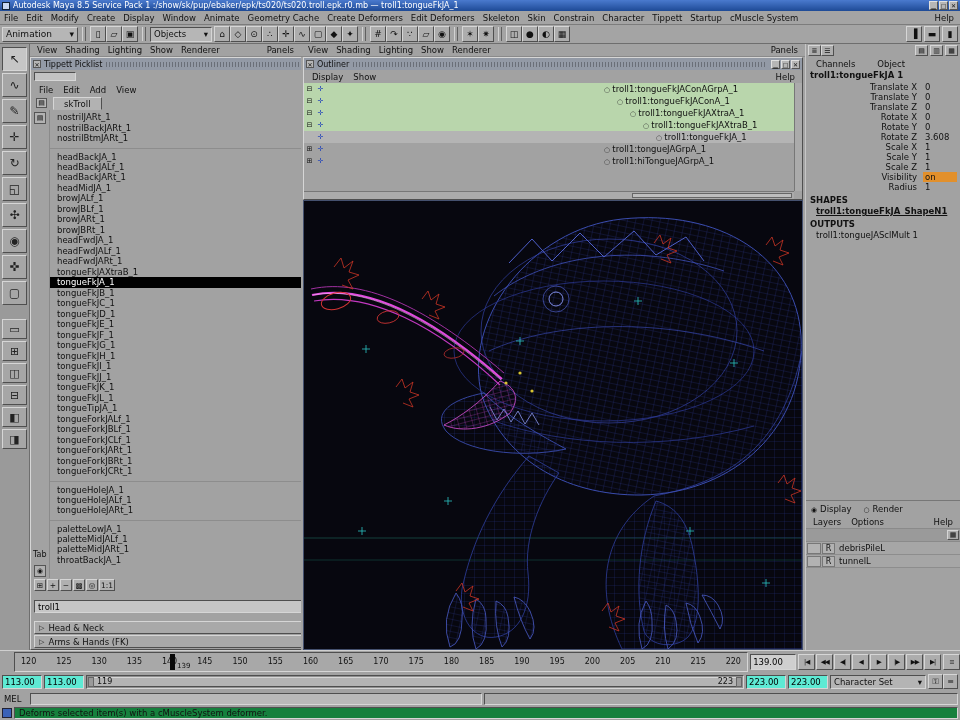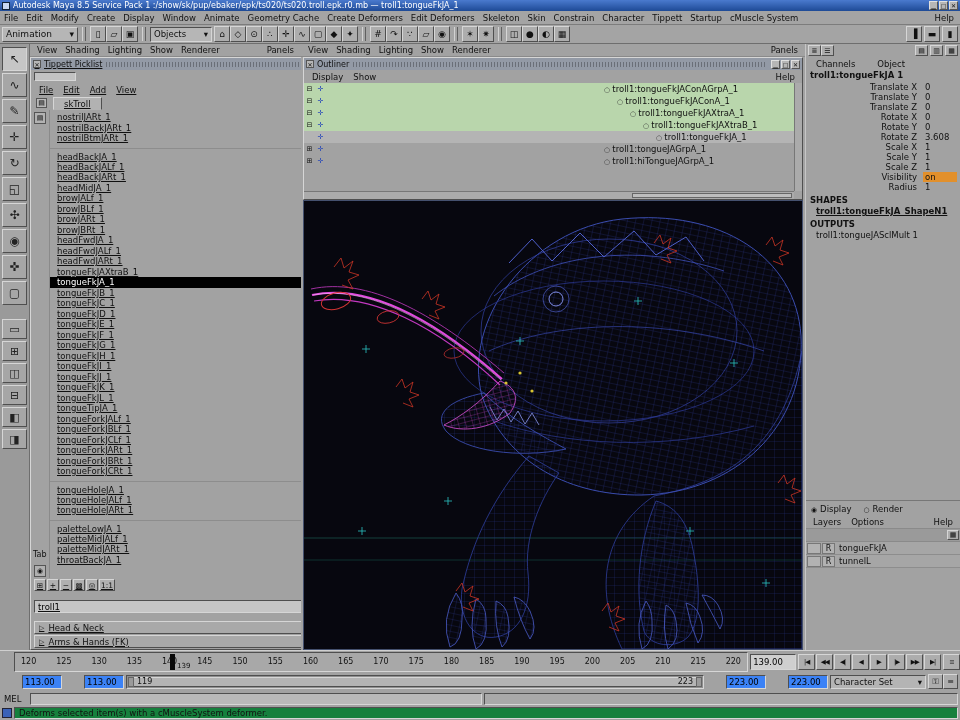--- a/index.html
+++ b/index.html
@@ -35,21 +35,21 @@
 
 .leftpane{position:absolute;left:30px;top:44px;width:271px;height:606px;background:#a2a2a2;}
 .panelmenus{height:13px;display:flex;align-items:center;padding:0 3px;background:#a2a2a2;border-bottom:1px solid #8a8a8a;}
 .panelmenus .menu-item{padding:0 4px;font-size:8.5px;}
 .panels-label{margin-left:auto;font-size:8.5px;padding-right:4px;}
 .window{background:#a2a2a2;border:1px solid;border-color:#d6d6d6 #4f4f4f #4f4f4f #d6d6d6;}
 .win-title{height:12px;background:#939aa6;display:flex;align-items:center;padding:0 2px;font-size:8px;}
 .win-close{width:8px;height:8px;font-size:6px;line-height:7px;text-align:center;background:#b6b6b6;border:1px solid #555;margin-right:3px;flex:none;}
 .grip-dots{flex:1;height:5px;margin:0 4px;background:repeating-linear-gradient(90deg,#6a6f78 0 1px,transparent 1px 3px);}
 .win-btns{display:flex;}
-.pk-window{position:absolute;left:0;top:13px;width:307px;height:593px;display:flex;flex-direction:column;text-decoration:underline;}
+.pk-window{position:absolute;left:0;top:13px;width:307px;height:593px;display:flex;flex-direction:column;}
 .pk-toolbar{height:13px;display:flex;align-items:center;gap:2px;padding:0 3px;}
 .mini-field{width:42px;height:9px;background:#c2c2c2;}
 .pk-toolbar .right-icons{margin-left:auto;display:flex;gap:1px;}
 .pk-ticon{width:11px;height:11px;background:#b0b0b0;font-size:7px;display:flex;align-items:center;justify-content:center;}
 .pk-menus{height:13px;display:flex;align-items:center;padding:0 3px;}
 .pk-menus .menu-item{padding:0 5px;font-size:8.5px;}
 .pk-tabrow{height:14px;display:flex;align-items:flex-end;padding-left:22px;position:relative;}
 .book-icon{position:absolute;left:5px;bottom:2px;width:11px;height:10px;background:#b8b8b8;border:1px solid #555;font-size:7px;line-height:9px;text-align:center;}
 .pk-tab{height:13px;background:#b2b2b2;border:1px solid;border-color:#d6d6d6 #4f4f4f transparent #d6d6d6;padding:0 10px;font-size:8.5px;display:flex;align-items:center;}
 .pk-body{flex:1;display:flex;position:relative;overflow:hidden;}
@@ -125,21 +125,21 @@
 .timeline{position:absolute;left:0;top:650px;width:960px;height:22px;background:#a2a2a2;border-top:1px solid #cfcfcf;display:flex;align-items:center;}
 .tl-ticks{position:relative;margin-left:14px;width:741px;height:20px;background:#a8a8a8;border:1px solid;border-color:#4f4f4f #d6d6d6 #d6d6d6 #4f4f4f;overflow:hidden;}
 .tl-ticks-inner{display:flex;justify-content:space-between;align-items:center;height:100%;padding:0 6px;font-size:8px;}
 .tl-marker{position:absolute;left:155px;top:1px;bottom:1px;width:5px;background:#0a0a0a;}
 .tl-marker-label{position:absolute;left:162px;bottom:1px;font-size:7px;}
 .tl-field{width:46px;height:16px;margin:0 2px;background:#cfcfcf;font-size:8.5px;padding:0 2px;border:1px solid;border-color:#4f4f4f #d6d6d6 #d6d6d6 #4f4f4f;font-family:"DejaVu Sans",sans-serif;}
 .tl-buttons{display:flex;gap:1px;margin-right:2px;}
 .pb-btn{width:17px;height:16px;background:#adadad;font-size:6.5px;letter-spacing:-1px;display:flex;align-items:center;justify-content:center;}
 
 .rangerow{position:absolute;left:0;top:672px;width:960px;height:19px;background:#a2a2a2;display:flex;align-items:center;gap:2px;padding:0 2px;}
-.rs-field{width:40px;height:14px;background:#3b82f6;font-size:8.5px;padding:0 2px;border:1px solid;border-color:#4f4f4f #d6d6d6 #d6d6d6 #4f4f4f;font-family:"DejaVu Sans",sans-serif;margin-left:20px;}
+.rs-field{width:40px;height:14px;background:#5eead4;font-size:8.5px;padding:0 2px;border:1px solid;border-color:#4f4f4f #d6d6d6 #d6d6d6 #4f4f4f;font-family:"DejaVu Sans",sans-serif;}
 .rs-track{flex:1;height:14px;background:#8f8f8f;position:relative;border:1px solid;border-color:#4f4f4f #d6d6d6 #d6d6d6 #4f4f4f;}
 .rs-handle{position:absolute;left:1px;right:1px;top:1px;bottom:1px;background:#b4b4b4;border:1px solid;border-color:#d6d6d6 #4f4f4f #4f4f4f #d6d6d6;display:flex;justify-content:space-between;align-items:center;padding:0 8px;font-size:8px;}
 .rs-grip{position:absolute;top:1px;bottom:1px;width:6px;background:#9a9a9a;border:1px solid #666;}
 .rs-grip.l{left:1px;} .rs-grip.r{right:1px;}
 .char-combo{width:96px;height:14px;background:#b4b4b4;display:flex;align-items:center;justify-content:space-between;padding:0 3px;font-size:8.5px;}
 .rs-icon{width:15px;height:15px;background:#adadad;font-size:8px;display:flex;align-items:center;justify-content:center;}
 
 .cmdrow{position:absolute;left:0;top:691px;width:960px;height:15px;background:#a2a2a2;display:flex;align-items:center;gap:2px;padding:0 2px;}
 .cmd-label{width:26px;font-size:8.5px;padding-left:2px;}
 .cmd-input{width:452px;height:12px;background:#b9b9b9;border:1px solid;border-color:#4f4f4f #d6d6d6 #d6d6d6 #4f4f4f;font-family:"DejaVu Sans",sans-serif;font-size:8.5px;}
@@ -689,21 +689,21 @@
         <span class="menu-help">Help</span>
       </div>
       <div class="le-strip">
         <span class="sicon out">▦</span>
       </div>
       <div>
 
       <div class="le-row">
           <span class="le-vis"></span>
           <span class="le-ref">R</span>
-          <span class="le-name">tongueFkJA</span>
+          <span class="le-name">debrisPileL</span>
         </div>
           <div class="le-row">
           <span class="le-vis"></span>
           <span class="le-ref">R</span>
           <span class="le-name">tunnelL</span>
         </div>
         </div>
     </div>
   </div>
 

